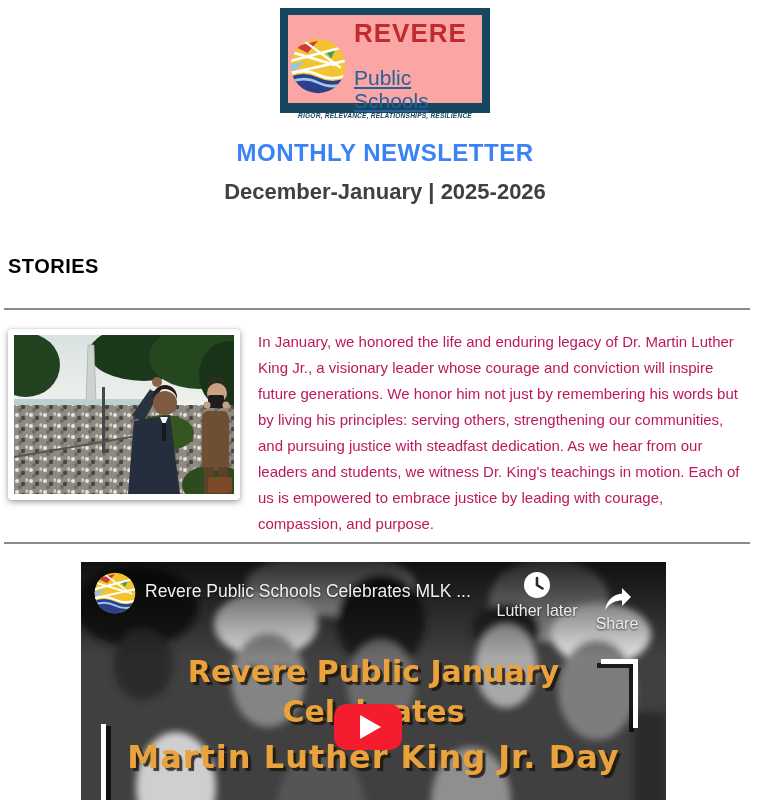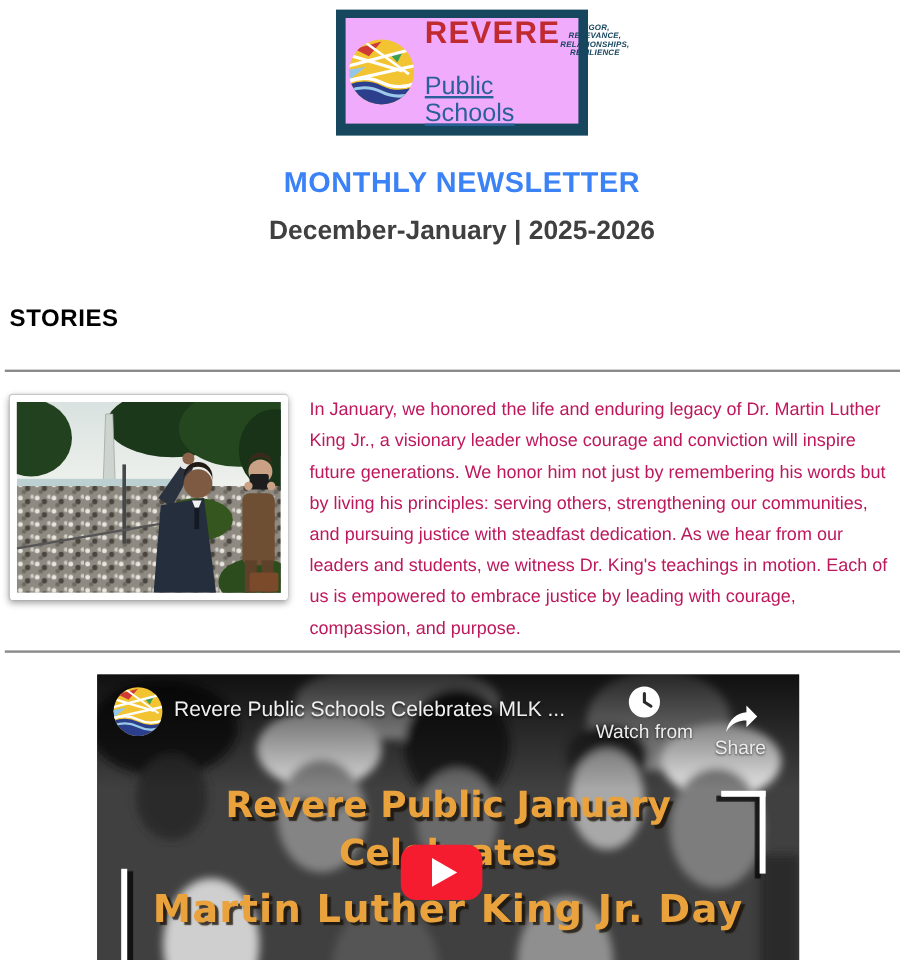--- a/index.html
+++ b/index.html
@@ -3,21 +3,21 @@
 <meta charset="utf-8">
 <style>
   html,body{margin:0;padding:0;}
   body{
     width:770px;height:800px;overflow:hidden;background:#ffffff;
     font-family:"Liberation Sans",sans-serif;color:#1f1f1f;position:relative;
   }
   
   .logo-wrap{padding-top:8px;text-align:center;}
   .logo-box{display:inline-block;width:210px;height:105px;background:#17465f;box-sizing:border-box;padding:7px 8px 10px 8px;}
-  .logo-inner{background:#f0abfc;width:100%;height:100%;box-sizing:border-box;display:flex;flex-direction:row;justify-content:space-between;padding:5px 2px 3px 2px;}
+  .logo-inner{background:#fca5a5;width:100%;height:100%;box-sizing:border-box;display:flex;flex-direction:column;justify-content:space-between;padding:5px 2px 3px 2px;}
   .logo-row{display:flex;align-items:center;justify-content:center;gap:8px;}
   .logo-circle{width:56px;height:56px;flex:0 0 auto;}
   .logo-text{text-align:left;}
   .logo-name{font-size:26px;font-weight:bold;color:#c02b30;letter-spacing:1px;line-height:1;}
   .logo-subname{font-size:21px;color:#2a6099;line-height:1.1;margin-top:20px;text-decoration:underline;}
   .logo-tagline{font-size:6.6px;font-weight:bold;font-style:italic;color:#17465f;text-align:center;letter-spacing:.2px;}
   
   .mast-title{margin:26px 0 0 0;text-align:center;font-size:24px;font-weight:bold;color:#3b82f6;letter-spacing:.5px;}
   .mast-subtitle{margin:12px 0 0 0;text-align:center;font-size:22px;font-weight:bold;color:#404040;}
   .section-title{margin:50px 0 0 8px;font-size:20px;font-weight:bold;color:#000;letter-spacing:.5px;}
@@ -207,21 +207,21 @@
   <svg class="yt-avatar" viewBox="0 0 64 64">
       <use href="#rpscircle"></use>
     </svg>
   <div class="yt-title">Revere Public Schools Celebrates MLK ...</div>
 
   <div class="yt-btn yt-watchlater">
     <svg width="28" height="28" viewBox="0 0 28 28">
       <circle cx="14" cy="14" r="13" fill="#ffffff"></circle>
       <path d="M14 7 L14 14 L19.5 17.5" stroke="#2a2a2a" stroke-width="2.6" fill="none" stroke-linecap="round"></path>
     </svg>
-    <div class="lbl">Watch from</div>
+    <div class="lbl">Luther later</div>
   </div>
 
   <div class="yt-btn yt-share">
     <svg width="30" height="26" viewBox="0 0 30 26">
       <path d="M3,24 C5,13 13,8 20,7.5 L20,2 L29,11 L20,20 L20,14.5 C14,14.5 8,16.5 3,24 Z" fill="#ffffff"></path>
     </svg>
     <div class="lbl">Share</div>
   </div>
 </div>
 

